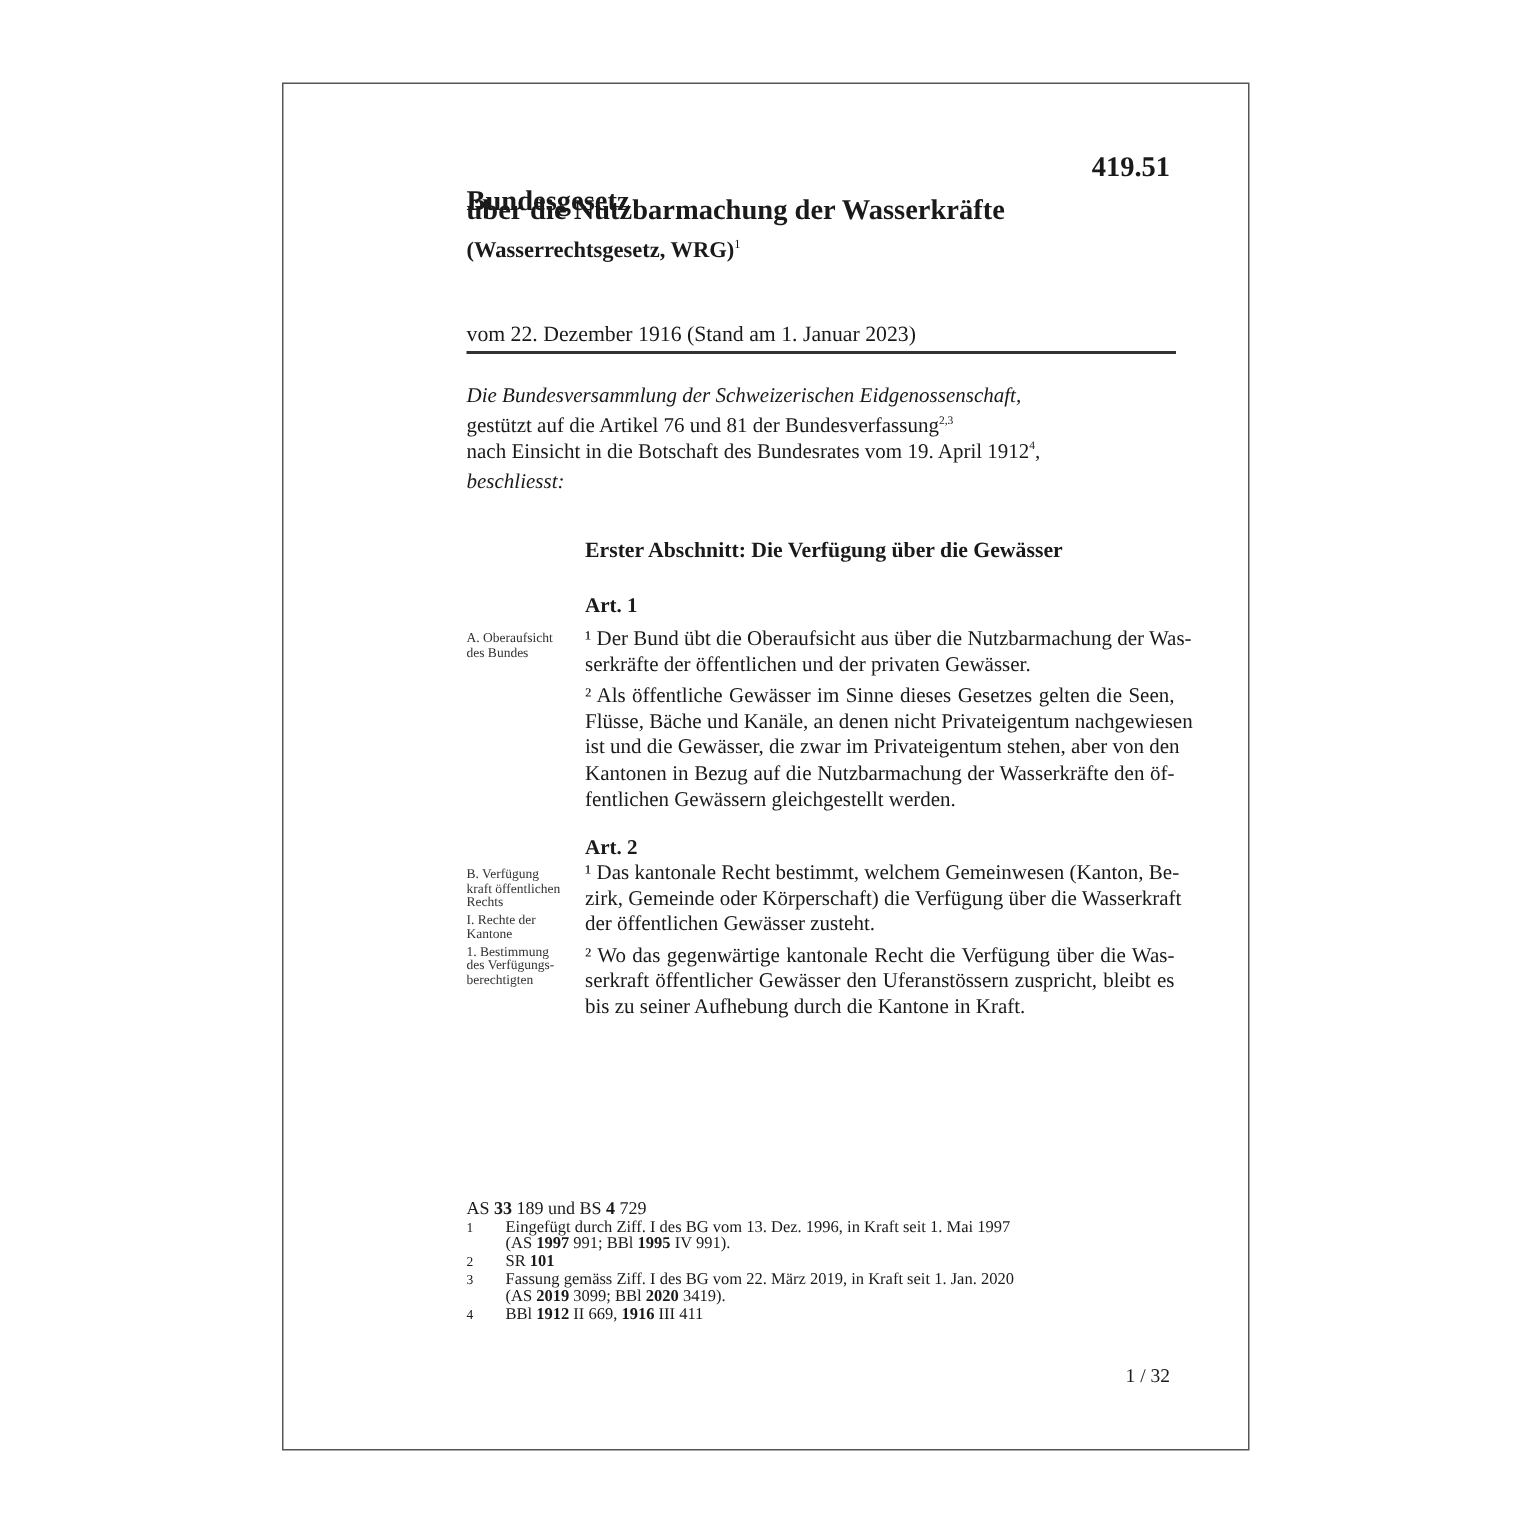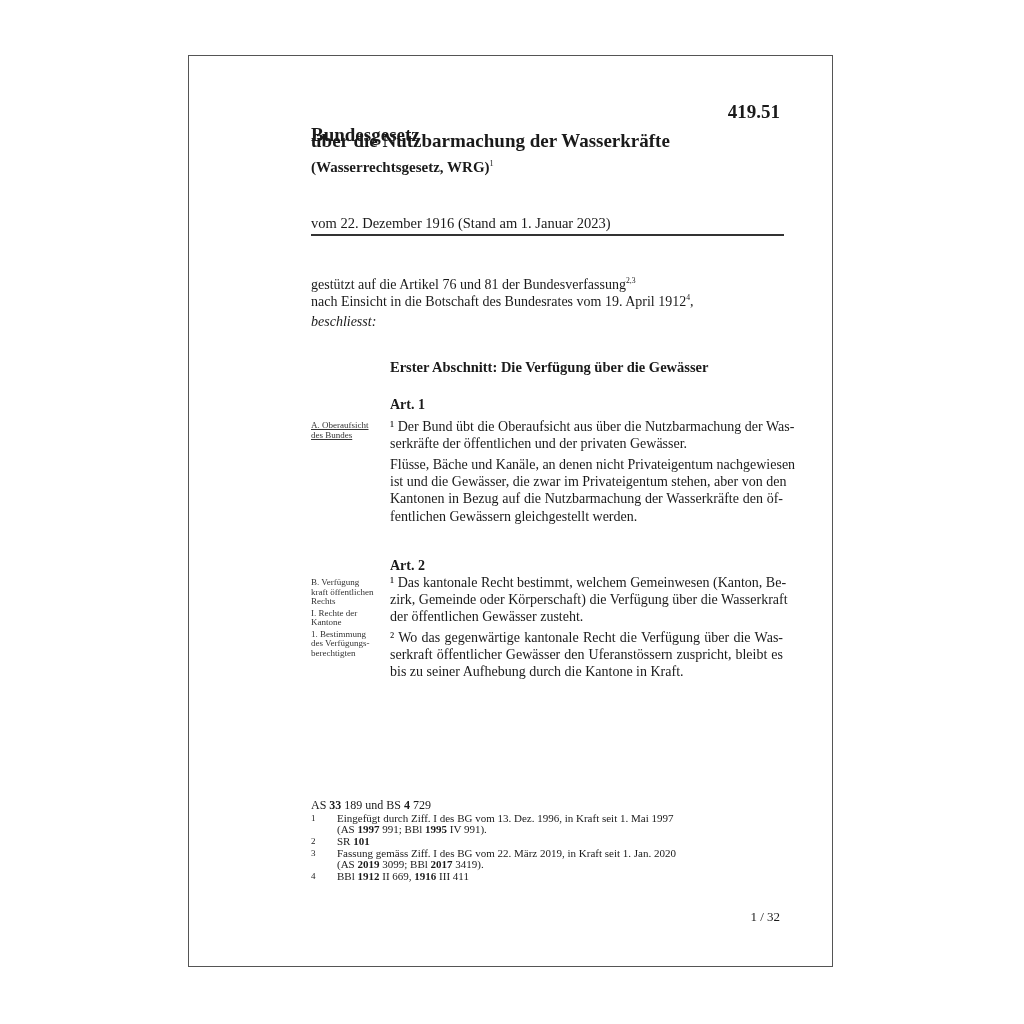--- a/index.html
+++ b/index.html
@@ -34,38 +34,40 @@
 
   <div class="abs sr">419.51</div>
 
   <div class="abs title" style="top:68px;">Bundesgesetz</div>
   <div class="abs title" style="top:74px;">über die Nutzbarmachung der Wasserkräfte</div>
   <div class="abs subtitle"><span>(Wasserrechtsgesetz, WRG)</span><sup>1</sup></div>
 
   <div class="abs date">vom 22. Dezember 1916 (Stand am 1. Januar 2023)</div>
   <div class="rule"></div>
 
+  <div class="abs preamble italic" style="top:200px;">Die Bundesversammlung der Schweizerischen Eidgenossenschaft,</div>
   <div class="abs preamble" style="top:220px;"><span>gestützt auf die Artikel 76 und 81 der Bundesverfassung</span><sup>2,3</sup></div>
   <div class="abs preamble" style="top:237px;"><span>nach Einsicht in die Botschaft des Bundesrates vom 19. April 1912</span><sup>4</sup><span>,</span></div>
   <div class="abs preamble italic" style="top:257px;">beschliesst:</div>
 
   <div class="abs section">Erster Abschnitt: Die Verfügung über die Gewässer</div>
 
   <div class="abs art" style="top:341px;">Art. 1</div>
-  <div class="margin" style="top:365px;text-decoration:underline;">
+  <div class="margin" style="top:365px;">
     <div>
       <span style="display:block">A. Oberaufsicht</span>
       <span style="display:block">des Bundes</span>
     </div>
   </div>
   <div class="para" style="top:362px;">
     <span class="ln">¹ Der Bund übt die Oberaufsicht aus über die Nutzbarmachung der Was-</span>
     <span class="ln last">serkräfte der öffentlichen und der privaten Gewässer.</span>
   </div>
   <div class="para" style="top:400px;">
+    <span class="ln">² Als öffentliche Gewässer im Sinne dieses Gesetzes gelten die Seen,</span>
     <span class="ln">Flüsse, Bäche und Kanäle, an denen nicht Privateigentum nachgewiesen</span>
     <span class="ln">ist und die Gewässer, die zwar im Privateigentum stehen, aber von den</span>
     <span class="ln">Kantonen in Bezug auf die Nutzbarmachung der Wasserkräfte den öf-</span>
     <span class="ln last">fentlichen Gewässern gleichgestellt werden.</span>
   </div>
 
   <div class="abs art" style="top:502px;">Art. 2</div>
   <div class="margin" style="top:522px;">
     <div>
       <span style="display:block">B. Verfügung</span>
@@ -104,21 +106,21 @@
   </div>
   <div class="fn" style="top:780px;">
     <span class="num">2</span>
     <span class="txt"><span>SR </span><b>101</b></span>
   </div>
   <div class="fn" style="top:792px;">
     <span class="num">3</span>
     <span class="txt">Fassung gemäss Ziff. I des BG vom 22. März 2019, in Kraft seit 1. Jan. 2020</span>
   </div>
   <div class="fn" style="top:803px;">
-    <span class="txt"><span>(AS </span><b>2019</b><span> 3099; BBl </span><b>2017</b><span> 3419).</span></span>
+    <span class="txt"><span>(AS </span><b>2019</b><span> 3099; BBl </span><b>2020</b><span> 3419).</span></span>
   </div>
   <div class="fn" style="top:815px;">
     <span class="num">4</span>
     <span class="txt"><span>BBl </span><b>1912</b><span> II 669, </span><b>1916</b><span> III 411</span></span>
   </div>
 
   <div class="abs pageno">1 / 32</div>
 </div>
 
 </body></html>

